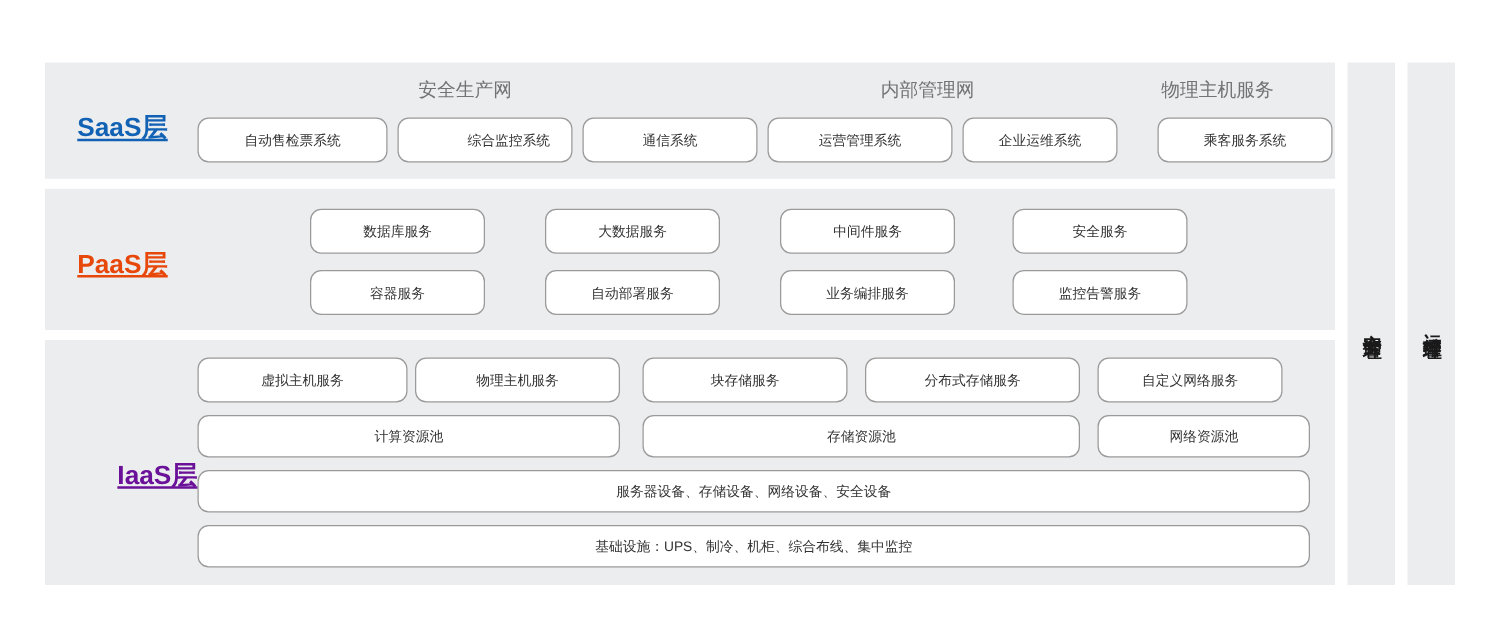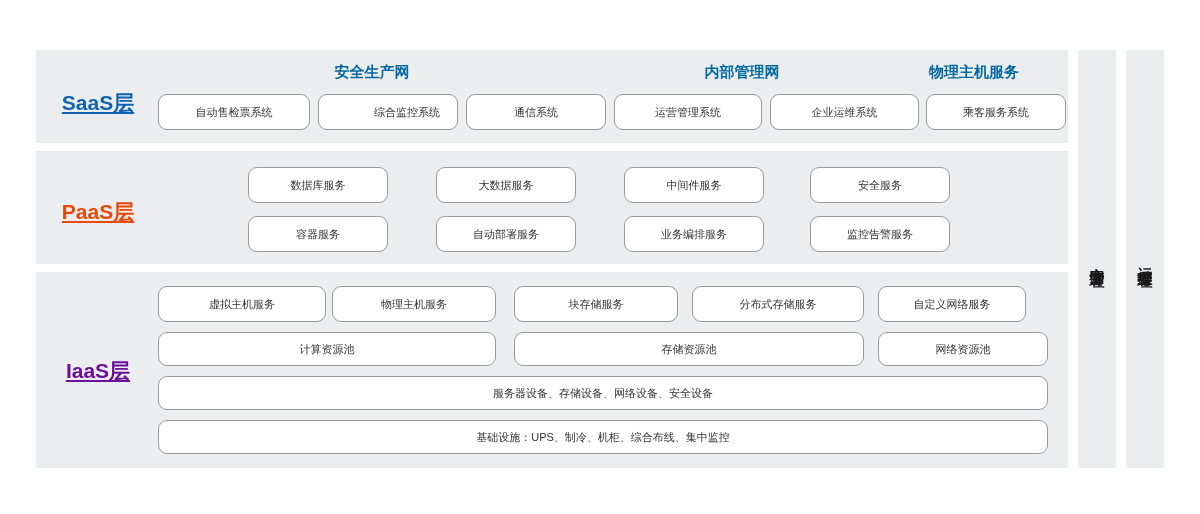--- a/index.html
+++ b/index.html
@@ -35,21 +35,21 @@
     width: 124px;
     text-align: center;
     font-size: 21px;
     font-weight: bold;
     letter-spacing: 0px;
     line-height: 1;
     text-decoration: underline;
   }
   #layer-saas .layer-title { top: 42px; color: #1162B4; }
   #layer-paas .layer-title { top: 50px; color: #E8470A; }
-  #layer-iaas .layer-title { top: 88px; color: #6A1099; }
+  #layer-iaas .layer-title { top: 98px; color: #6A1099; padding-left: 28px; }
 
   
   .card {
     position: absolute;
     background: #ffffff;
     border: 1px solid #9a9a9a;
     border-radius: 9px;
     box-sizing: border-box;
     display: flex;
     align-items: center;
@@ -58,22 +58,22 @@
     color: #333333;
     white-space: nowrap;
   }
   .card.tall   { height: 36px; }
   .card.wide   { height: 34px; }
 
   
   .net-header {
     position: absolute;
     font-size: 15px;
-    font-weight: bold;
-    color: #0369a1;
+    font-weight: normal;
+    color: #737373;
     text-align: left;
     white-space: nowrap;
     transform: translateX(-50%);
   }
 
   
   .vpanel {
     position: absolute;
     top: 50px;
     height: 418px;
@@ -103,21 +103,21 @@
     <div class="layer-title">SaaS层</div>
 
     <div class="net-header" style="left:336px; top:13px;">安全生产网</div>
     <div class="net-header" style="left:706px; top:13px;">内部管理网</div>
     <div class="net-header" style="left:938px; top:13px;">物理主机服务</div>
 
     <div class="card tall" style="left:122px; top:44px; width:152px;">自动售检票系统</div>
     <div class="card tall" style="left:282px; top:44px; width:140px;padding-left:38px;">综合监控系统</div>
     <div class="card tall" style="left:430px; top:44px; width:140px;">通信系统</div>
     <div class="card tall" style="left:578px; top:44px; width:148px;">运营管理系统</div>
-    <div class="card tall" style="left:734px; top:44px; width:149px;">企业运维系统</div>
+    <div class="card tall" style="left:734px; top:44px; width:124px;">企业运维系统</div>
     <div class="card tall" style="left:890px; top:44px; width:140px;">乘客服务系统</div>
   </div>
 
   <div class="layer-panel" id="layer-paas">
     <div class="layer-title">PaaS层</div>
 
     <div class="card tall" style="left:212px; top:16px; width:140px;">数据库服务</div>
     <div class="card tall" style="left:400px; top:16px; width:140px;">大数据服务</div>
     <div class="card tall" style="left:588px; top:16px; width:140px;">中间件服务</div>
     <div class="card tall" style="left:774px; top:16px; width:140px;">安全服务</div>

